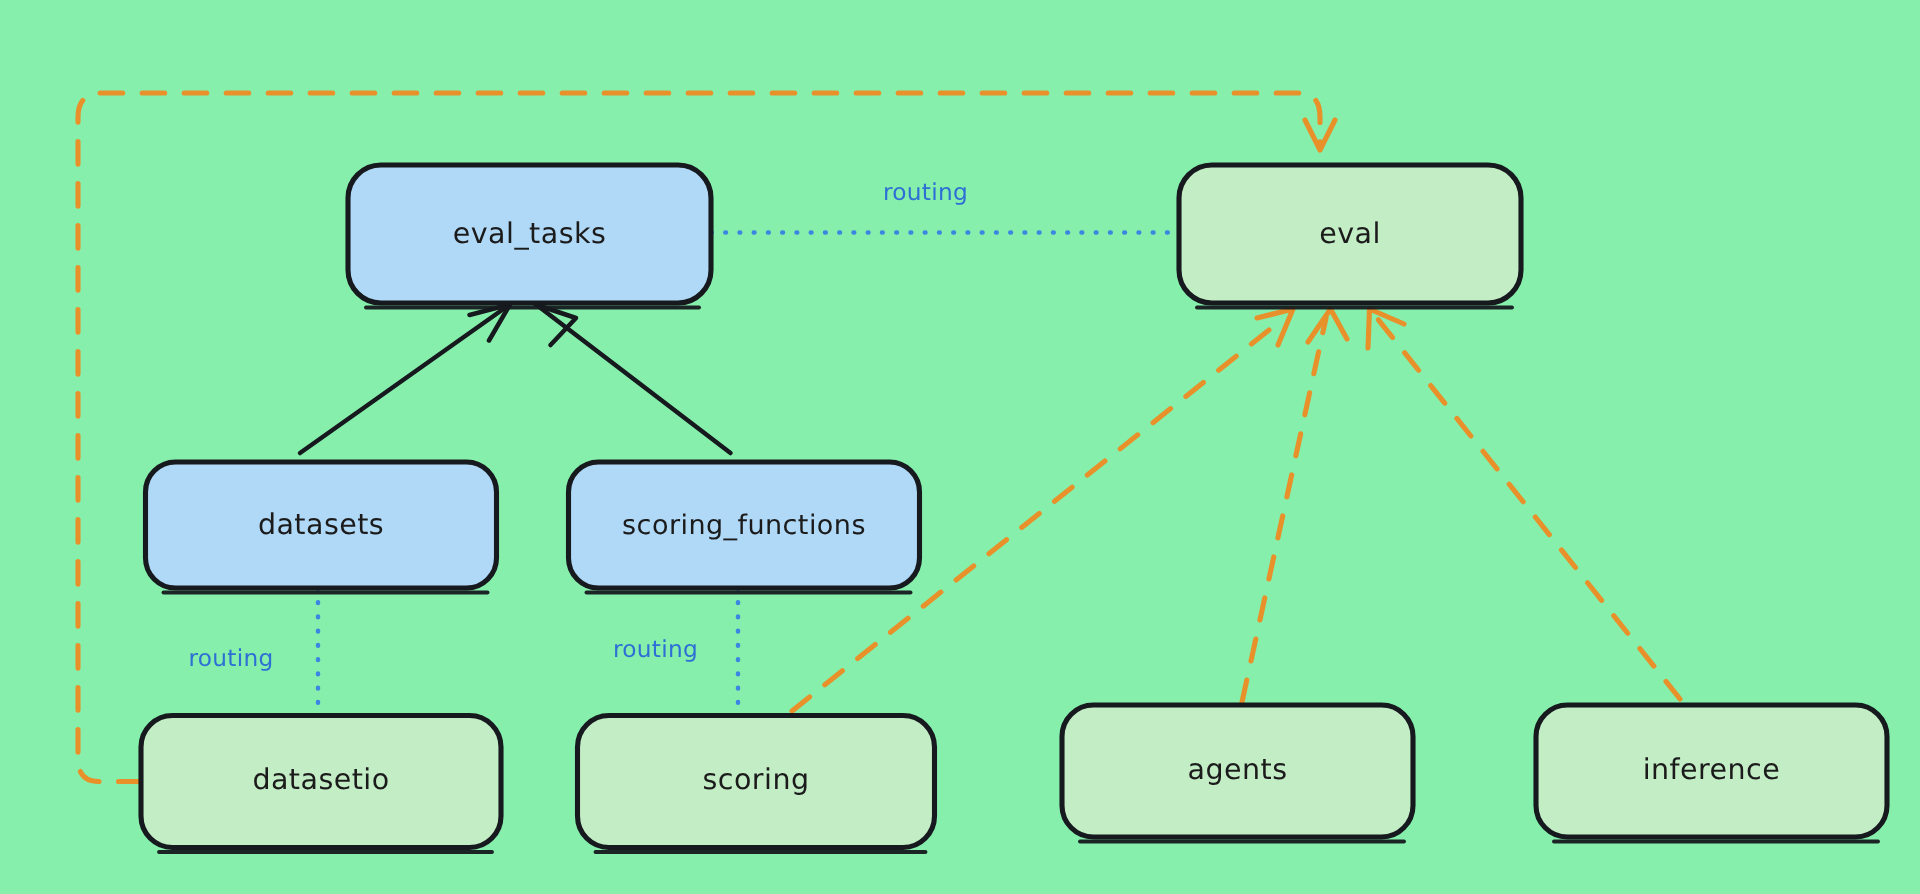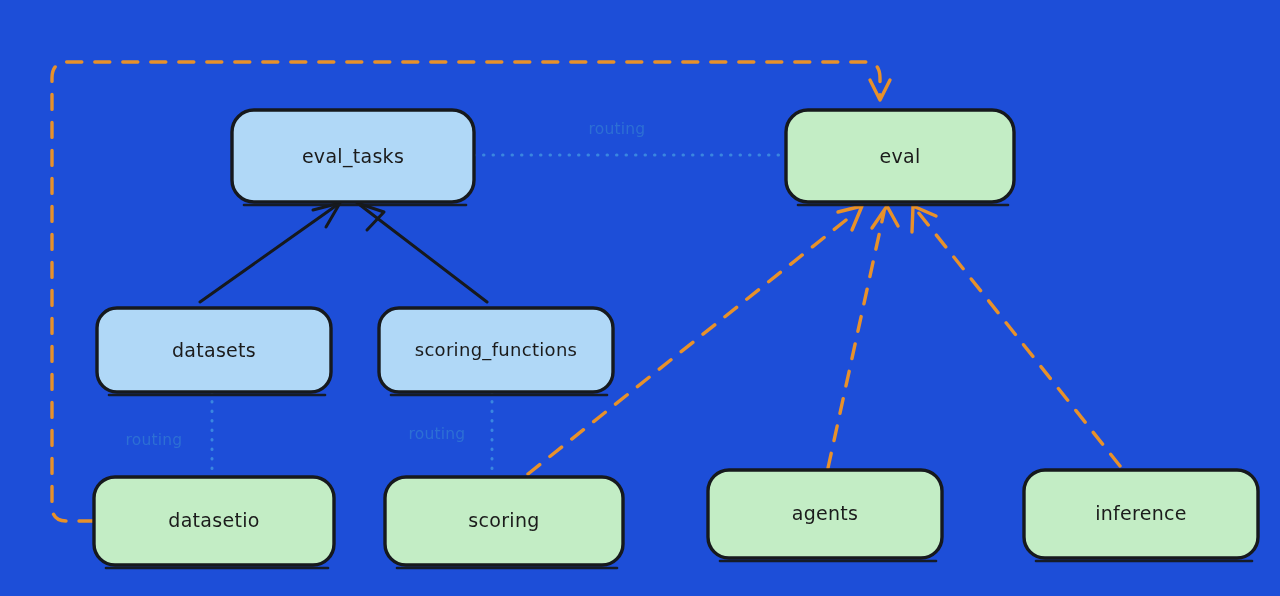--- a/index.html
+++ b/index.html
@@ -10,21 +10,21 @@
   body {
     width: 1280px;
     height: 596px;
     font-family: "DejaVu Sans", sans-serif;
     overflow: hidden;
   }
   #diagram-root {
     position: relative;
     width: 1280px;
     height: 596px;
-    background: #1d4ed8;
+    background: #86efac;
     text-decoration: underline;
   }
   svg#diagram-canvas {
     position: absolute;
     left: 0;
     top: 0;
     width: 1280px;
     height: 596px;
   }
   .node-label {

